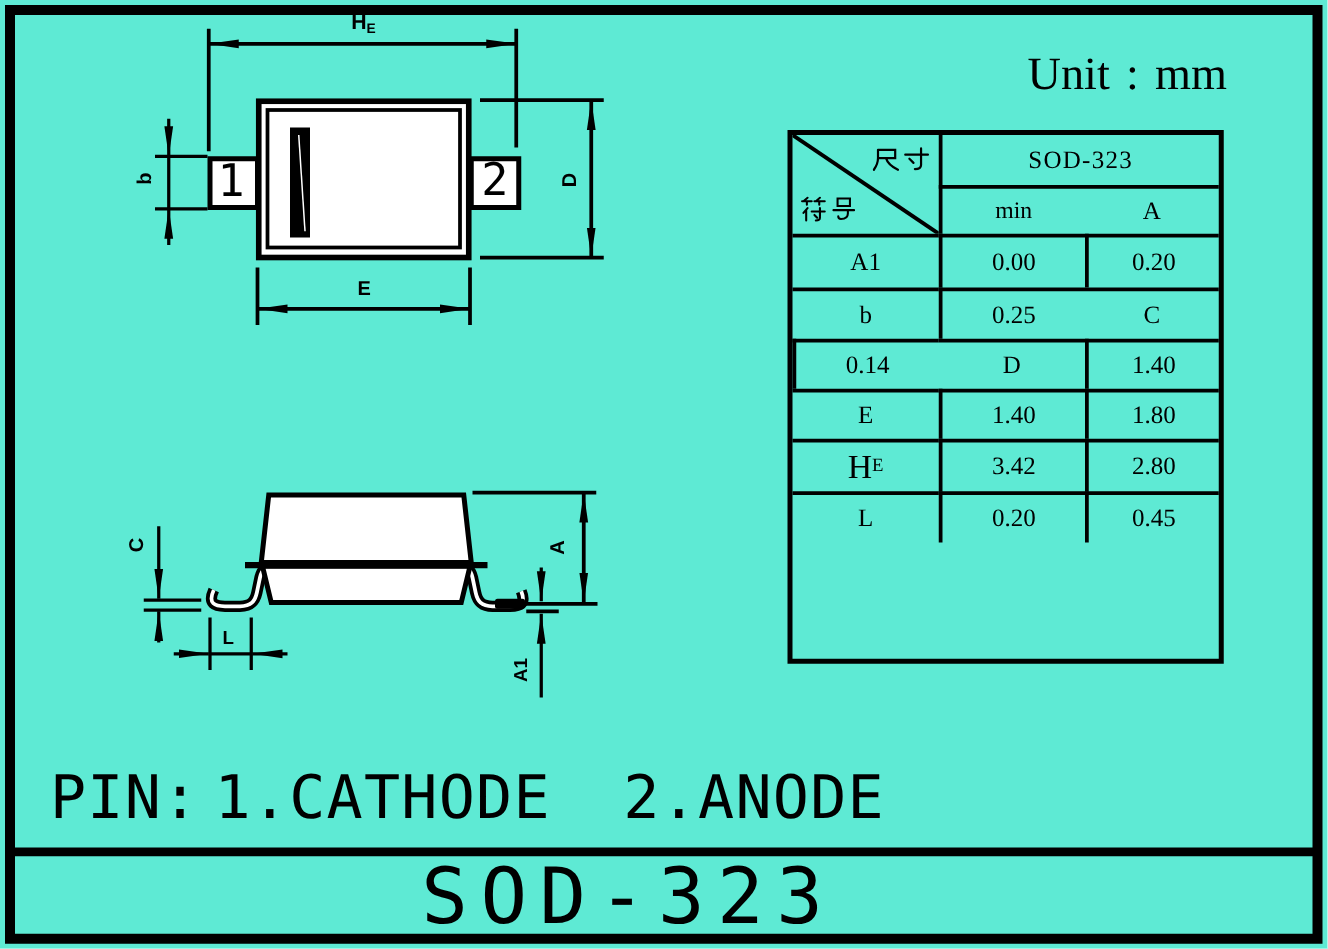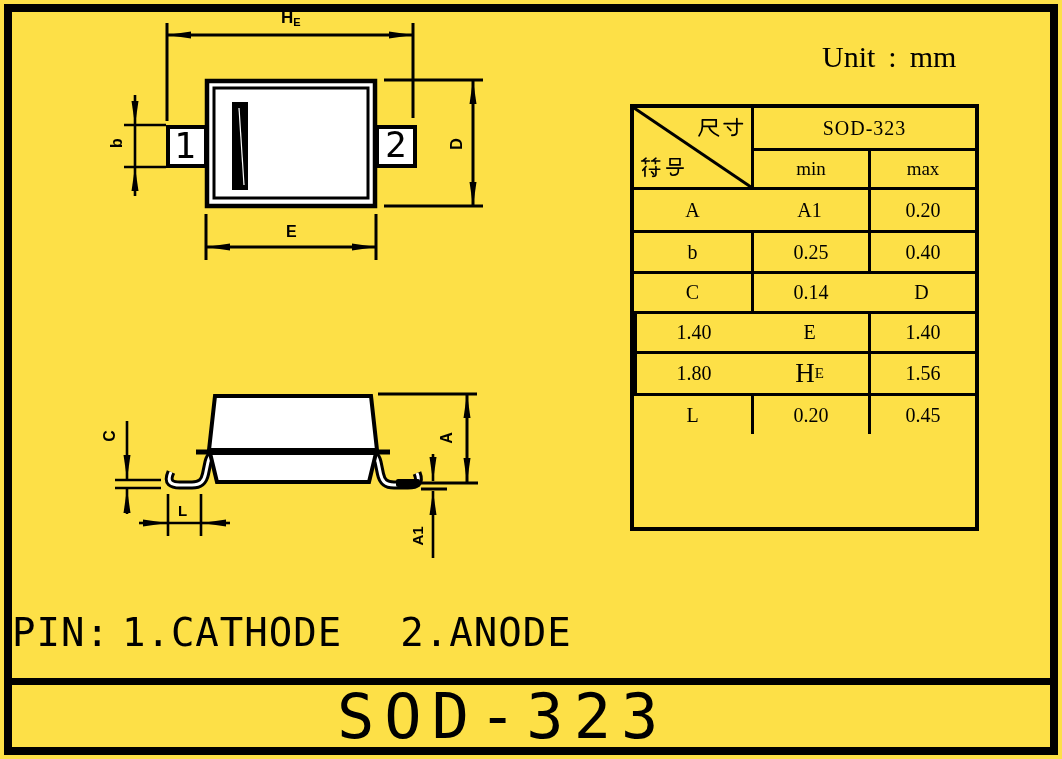--- a/index.html
+++ b/index.html
@@ -1,49 +1,49 @@
 <!DOCTYPE html>
 <html><head>
 <meta charset="utf-8">
 <style>
   html,body{margin:0;padding:0;background:#fff;}
-  #page{position:relative;width:1062px;height:759px;background:#fde047;overflow:hidden;
+  #page{position:relative;width:1062px;height:759px;background:#5eead4;overflow:hidden;
         font-family:"Liberation Sans",sans-serif;color:#000;}
   #frame{position:absolute;left:4px;top:4px;right:4px;bottom:4px;border:8px solid #000;}
   #titlebar-line{position:absolute;left:10px;right:10px;top:678px;height:7px;background:#000;}
   .abs{position:absolute;}
   svg{display:block;}
   
   .dimlabel{position:absolute;font-weight:bold;font-size:16px;line-height:1;white-space:nowrap;}
   .rot{transform:translate(-50%,-50%) rotate(-90deg);}
   .sub{font-size:11px;vertical-align:-3px;font-weight:bold;}
   .pinnum{position:absolute;font-family:"DejaVu Sans Mono",monospace;font-size:36px;line-height:1;}
   
   #unit-note{position:absolute;left:822px;top:40px;font-family:"Liberation Serif",serif;
-             font-size:30px;line-height:1.1;white-space:nowrap;}
+             font-size:37px;line-height:1.1;white-space:nowrap;}
   #unit-note .fwcolon{display:inline-block;padding:0 13px;}
   
   #dim-table{position:absolute;left:630px;top:104px;width:349px;height:427px;
              border:4px solid #000;display:grid;box-sizing:border-box;
              grid-template-columns:117px 117px 1fr;
              grid-template-rows:40px 39px 43px 41px 40px 40px 42px 41px 51px 1fr;
              font-family:"Liberation Serif",serif;}
   .cell{display:flex;align-items:center;justify-content:center;box-sizing:border-box;
         font-size:20px;}
   .bl{border-left:3px solid #000;}
   .bt{border-top:3px solid #000;}
   #corner-cell{grid-column:1;grid-row:1/3;position:relative;}
   #pkg-cell{grid-column:2/4;grid-row:1;font-size:20px;letter-spacing:1px;}
   .minmax{font-size:19px;}
   .cjk-pair{position:absolute;display:flex;gap:2px;}
   .tsub{font-size:15px;vertical-align:-4px;}
   .he-big{font-size:27px;}
   
-  #pin-note{position:absolute;left:12px;top:612px;font-family:"DejaVu Sans Mono",monospace;
-            font-size:39px;line-height:1.1;white-space:nowrap;letter-spacing:1px;text-align:right;}
+  #pin-note{position:absolute;left:40px;top:612px;font-family:"DejaVu Sans Mono",monospace;
+            font-size:48px;line-height:1.1;white-space:nowrap;letter-spacing:1px;text-align:right;}
   #pin-note .gap1{margin-left:12px;}
   #pin-note .gap2{margin-left:58px;}
   #doc-title{position:absolute;left:337px;top:686px;font-family:"DejaVu Sans Mono",monospace;
              font-size:62px;line-height:1;letter-spacing:10px;white-space:nowrap;}
 </style>
 </head>
 <body>
 
 <div id="page">
 
@@ -155,39 +155,38 @@
         </svg>
         <svg width="22" height="22" viewBox="0 0 20 20">
           <path d="M5.5 2.5 H14.5 V8 H5.5 Z M2.5 11 H17.5 M13 11 V13.5 Q13 17.5 8 17.5 Q6 17.5 6 15.5" fill="none" stroke="#000" stroke-width="1.5" stroke-linecap="round"></path>
         </svg>
       </div>
     </div>
 
     <div id="pkg-cell" class="cell bl">SOD-323</div>
 
     <div class="cell bl bt minmax" style="grid-column:2;grid-row:2;">min</div>
-    <div class="cell bl bt minmax" style="grid-column:3;grid-row:2;">max</div>
 
     <div class="cell bt">
         <span>A</span>
         <span class="tsub"></span>
       </div>
 
     <div class="cell bt">
         <span>A1</span>
         <span class="tsub"></span>
       </div>
+    <div class="cell bt bl">0.00</div>
     <div class="cell bt bl">0.20</div>
 
     <div class="cell bt">
         <span>b</span>
         <span class="tsub"></span>
       </div>
     <div class="cell bt bl">0.25</div>
-    <div class="cell bt bl">0.40</div>
 
     <div class="cell bt">
         <span>C</span>
         <span class="tsub"></span>
       </div>
     <div class="cell bt bl">0.14</div>
 
     <div class="cell bt">
         <span>D</span>
         <span class="tsub"></span>
@@ -198,21 +197,22 @@
         <span>E</span>
         <span class="tsub"></span>
       </div>
     <div class="cell bt bl">1.40</div>
     <div class="cell bt bl">1.80</div>
 
     <div class="cell bt">
         <span class="he-big">H</span>
         <span class="tsub">E</span>
       </div>
-    <div class="cell bt bl">1.56</div>
+    <div class="cell bt bl">3.42</div>
+    <div class="cell bt bl">2.80</div>
 
     <div class="cell bt">
         <span>L</span>
         <span class="tsub"></span>
       </div>
     <div class="cell bt bl">0.20</div>
     <div class="cell bt bl">0.45</div>
   </div>
 
   <div id="pin-note">

